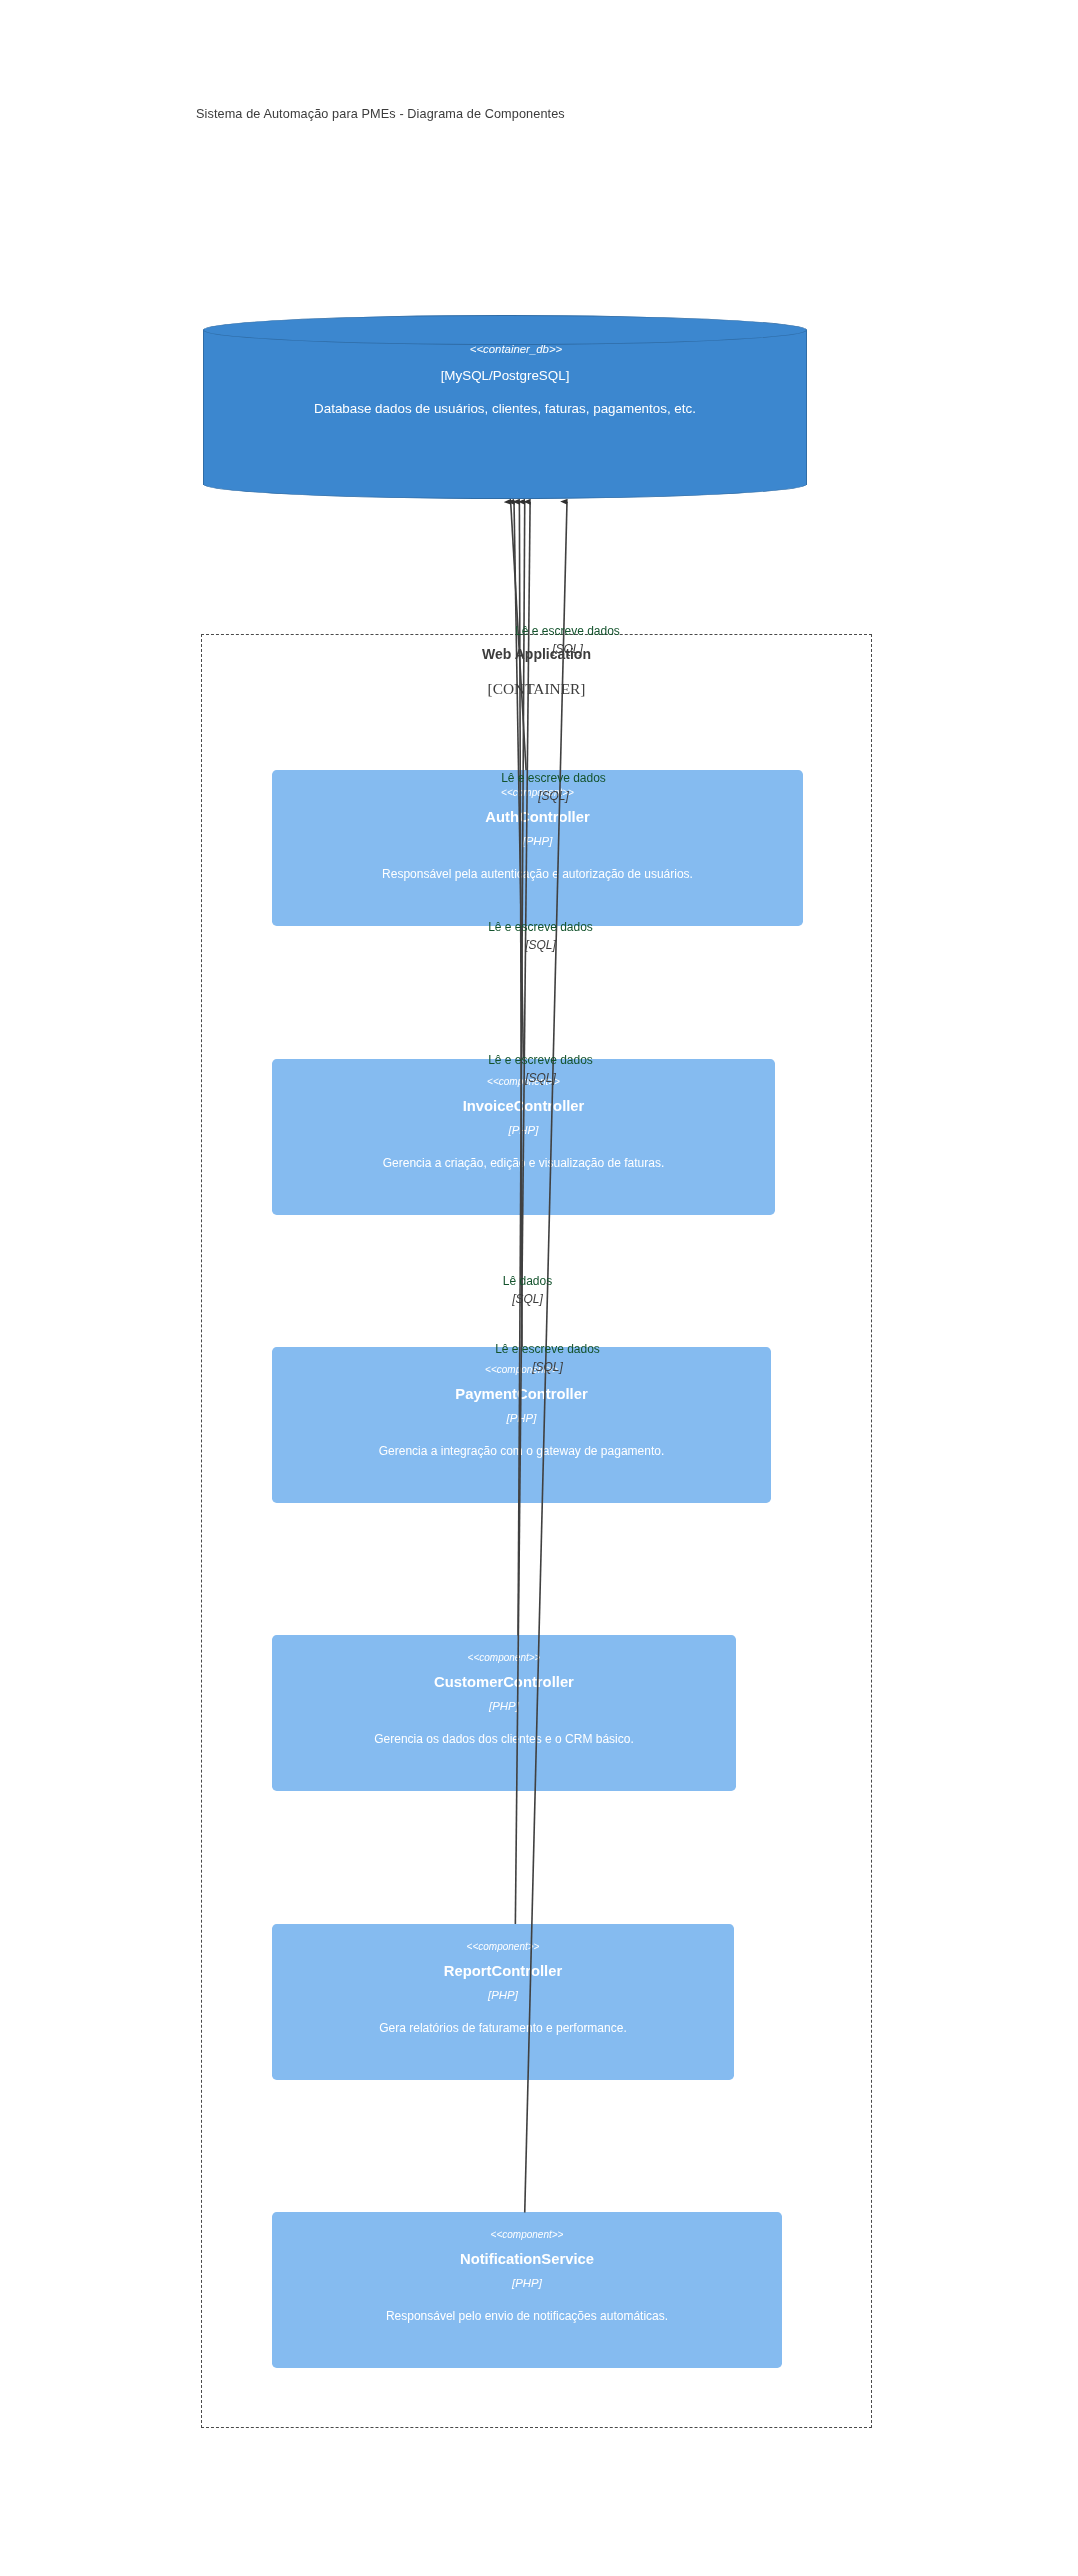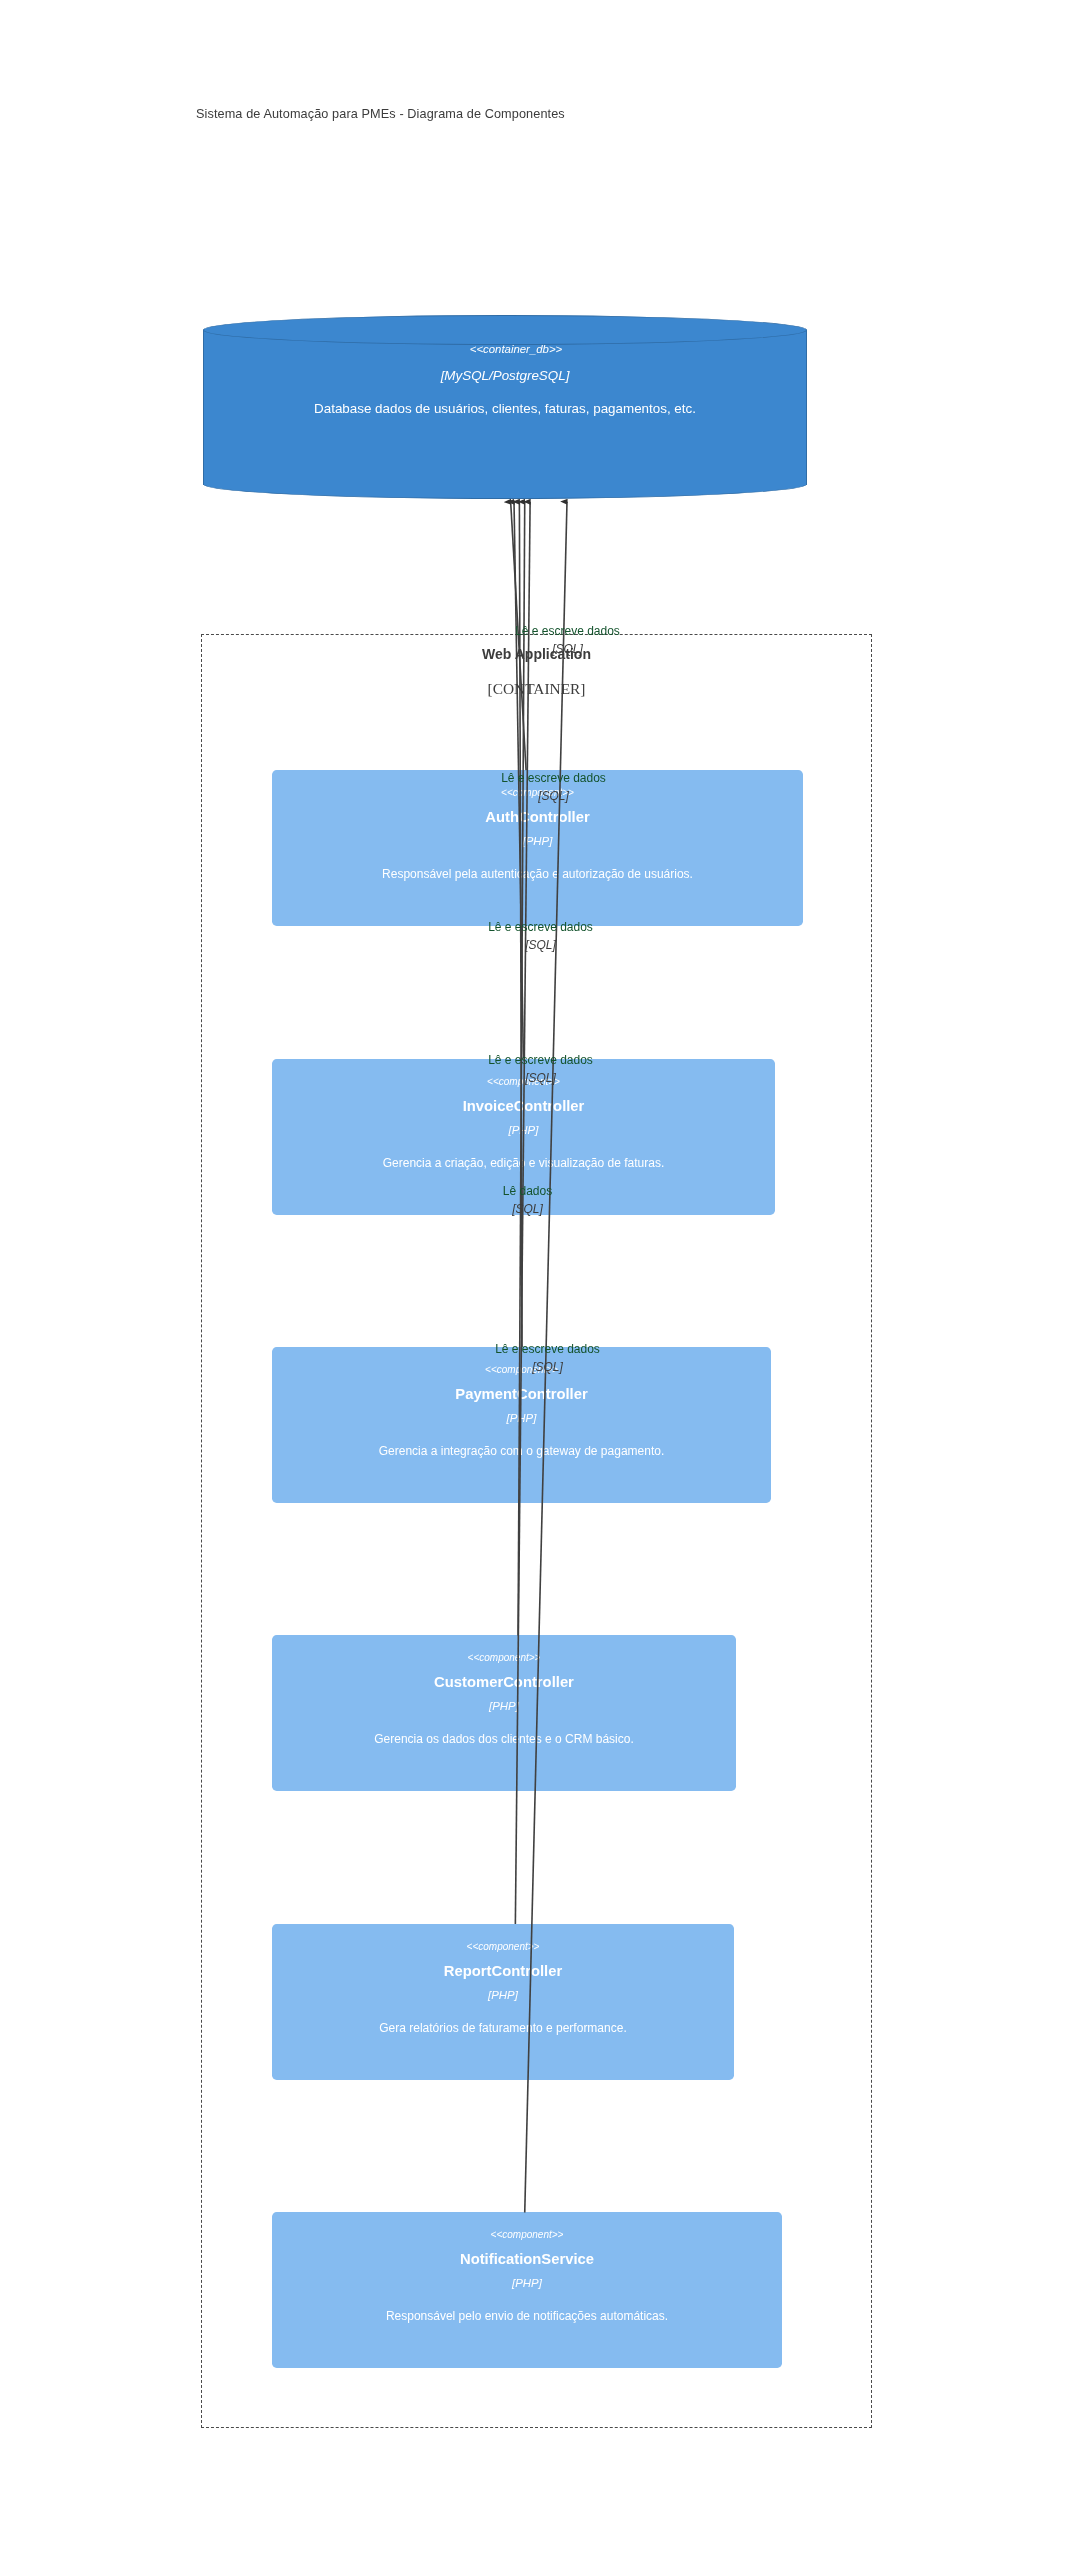--- a/index.html
+++ b/index.html
@@ -87,21 +87,20 @@
     padding-top: 28px;
     padding-left: 22px;
   }
   .db-name {
     font-size: 17.4px;
     font-weight: bold;
     padding-top: 12px;
   }
   .db-tech {
     font-size: 13.4px;
-    font-style: italic;
     padding-top: 12.7px;
   }
   .db-desc {
     font-size: 13.4px;
     padding-top: 18px;
   }
 
   
   #web-application-container {
     position: absolute;
@@ -252,21 +251,21 @@
   <div class="edge-label" style="left:420px; top:920px; width:241px;">
     <div class="edge-label-text">Lê e escreve dados</div>
     <div class="edge-label-tech">[SQL]</div>
   </div>
 
   <div class="edge-label" style="left:420px; top:1053px; width:241px;">
     <div class="edge-label-text">Lê e escreve dados</div>
     <div class="edge-label-tech">[SQL]</div>
   </div>
 
-  <div class="edge-label" style="left:407px; top:1184px; width:241px;">
+  <div class="edge-label" style="left:407px; top:1274px; width:241px;">
     <div class="edge-label-text">Lê dados</div>
     <div class="edge-label-tech">[SQL]</div>
   </div>
 
   <div class="edge-label" style="left:427px; top:1342px; width:241px;">
     <div class="edge-label-text">Lê e escreve dados</div>
     <div class="edge-label-tech">[SQL]</div>
   </div>
 
   <div class="component-node" style="left:272px; top:770px; width:531px; height:156px;">

